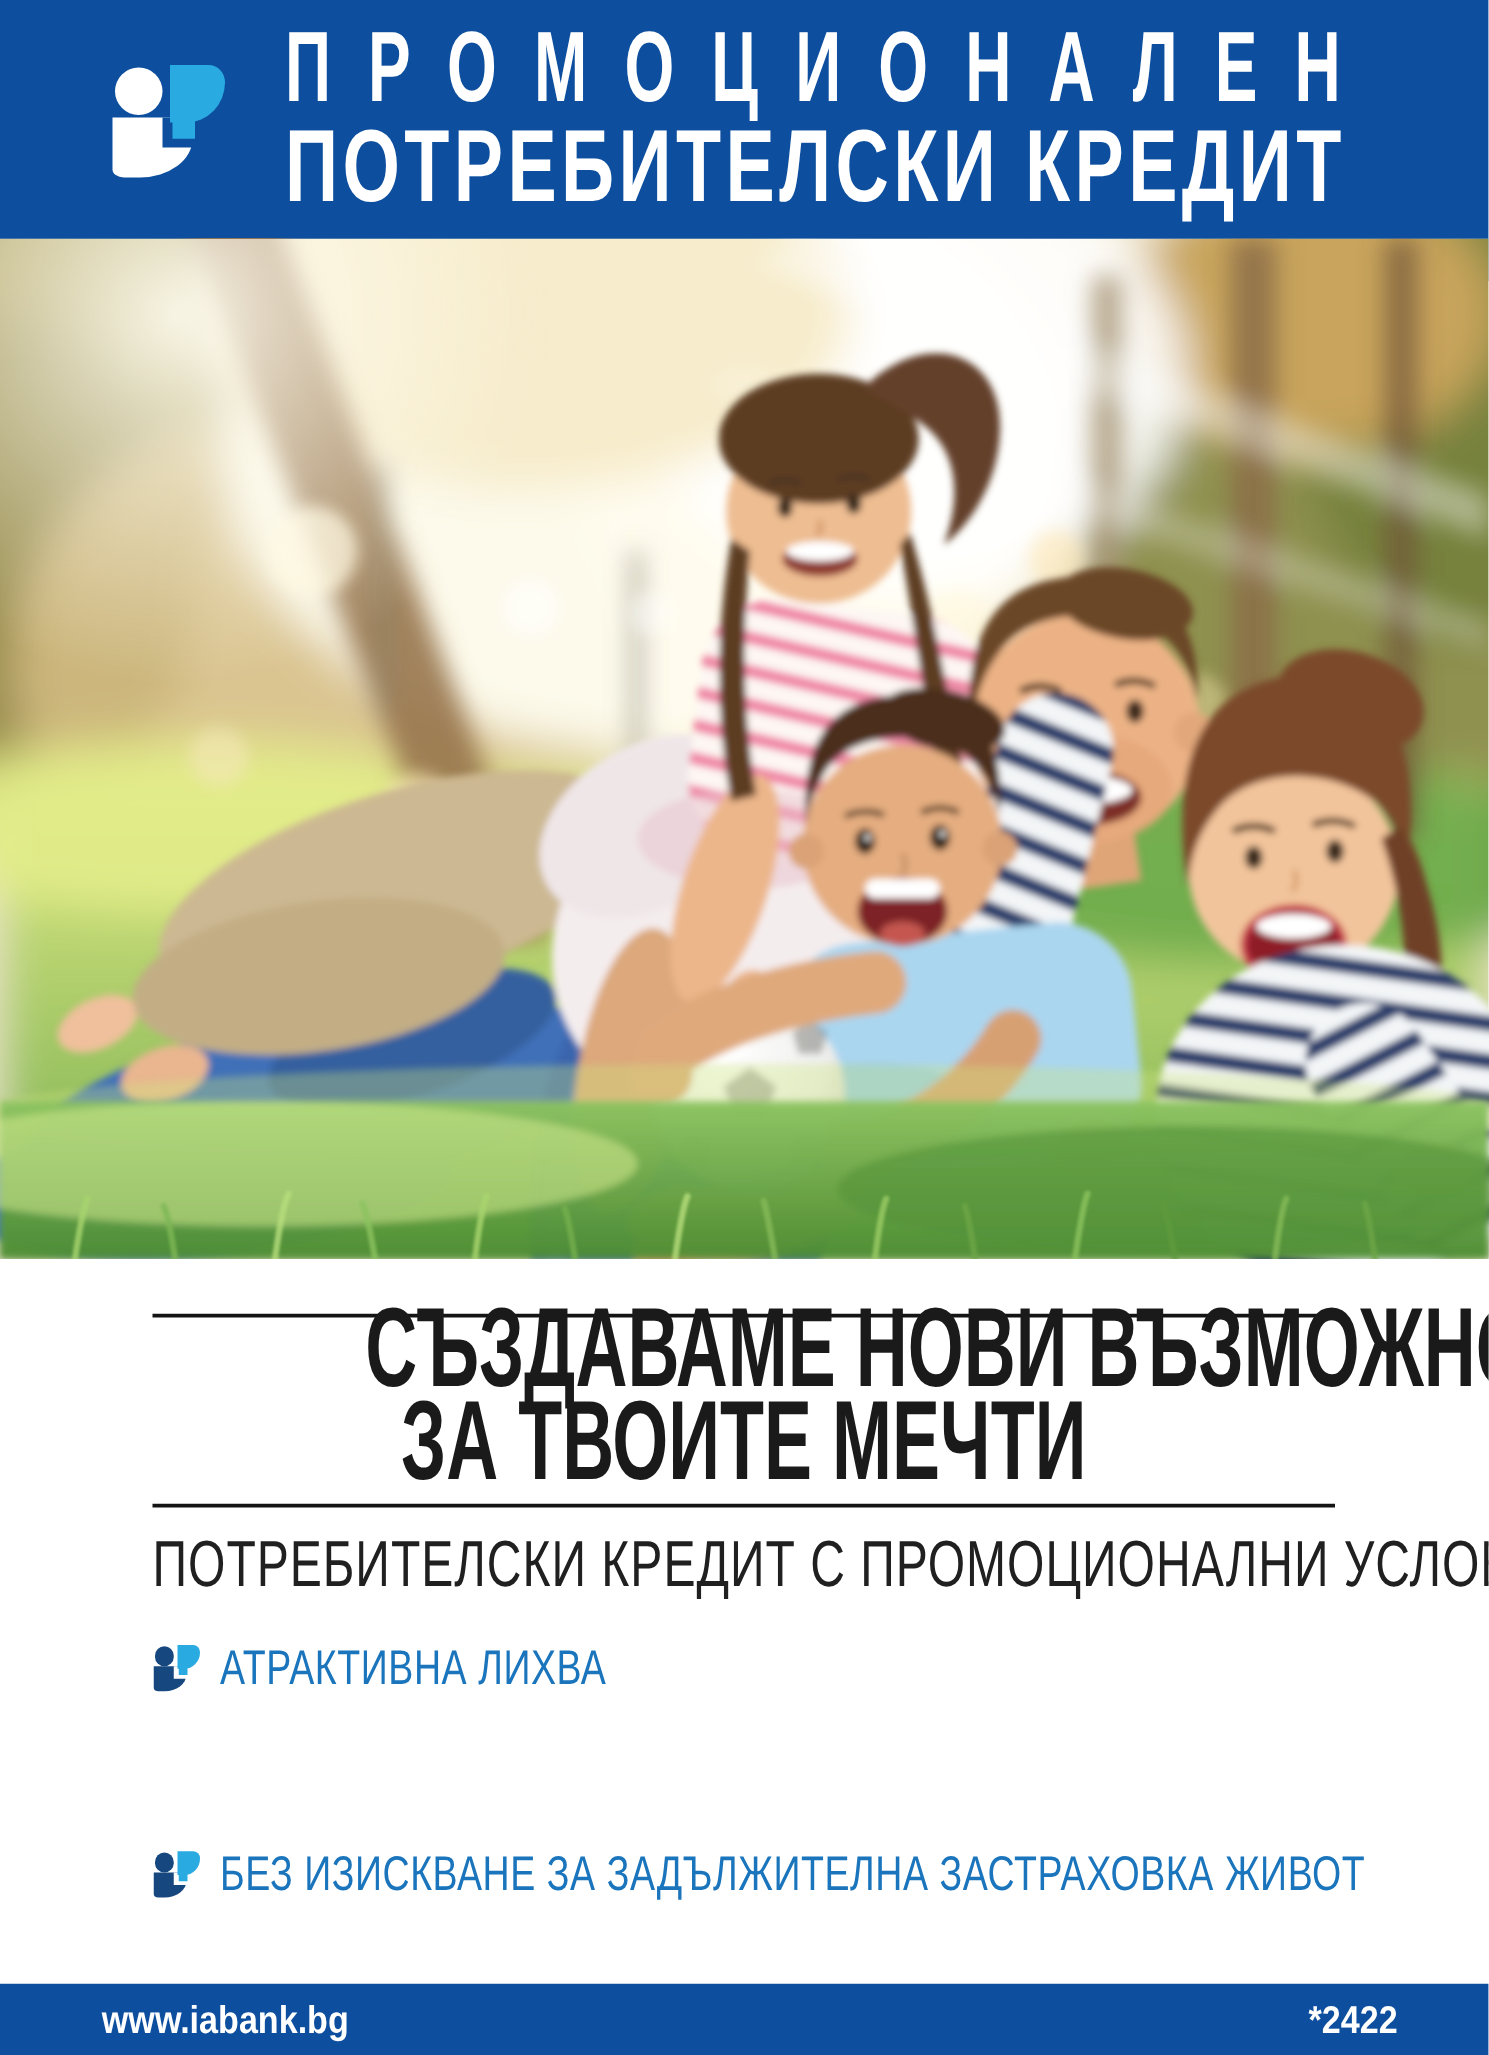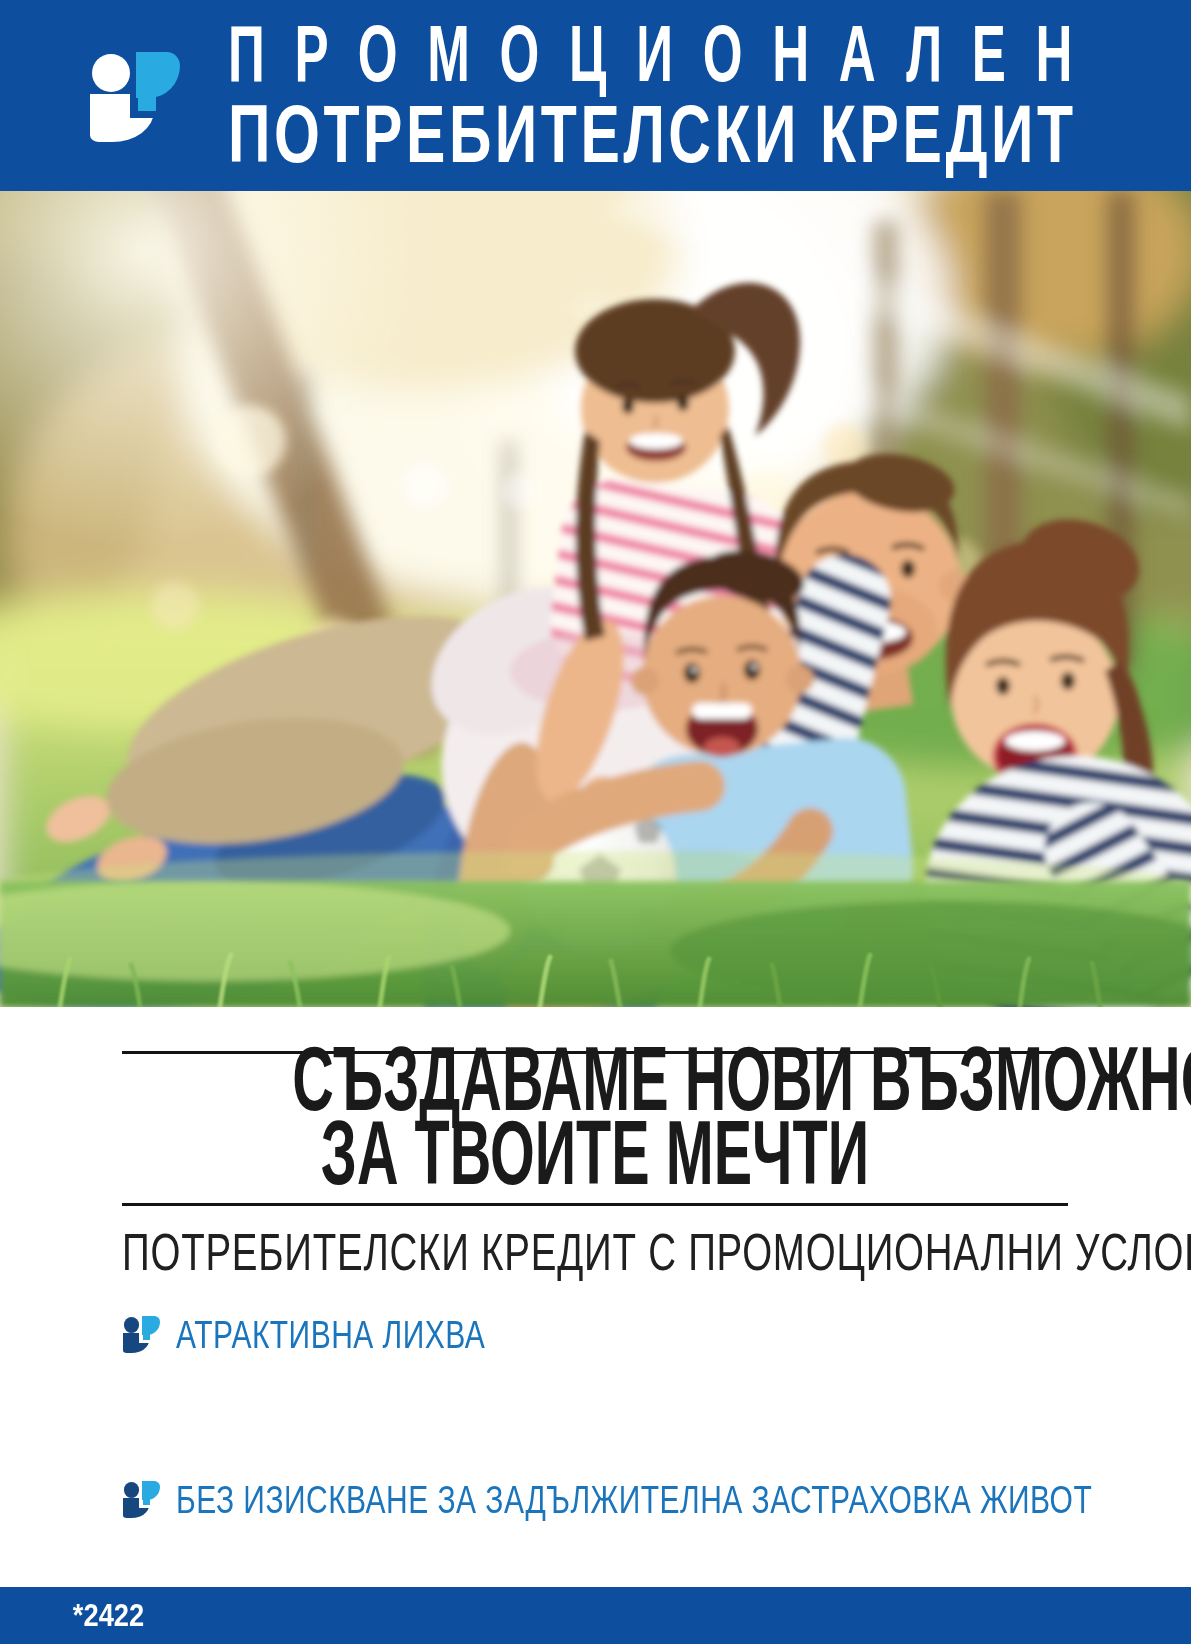--- a/index.html
+++ b/index.html
@@ -330,16 +330,17 @@
       <div class="lm-piece lm-quarter"></div>
       <div class="lm-piece lm-tab"></div>
       <div class="lm-piece lm-circle"></div>
     </div>
     <div class="benefit-label">
       <span>БЕЗ ИЗИСКВАНЕ ЗА ЗАДЪЛЖИТЕЛНА ЗАСТРАХОВКА ЖИВОТ</span>
     </div>
   </div>
 
   <div class="footer">
+    <div class="f-item f-left"><span>www.iabank.bg</span></div>
     <div class="f-item f-center"><span>*2422</span></div>
   </div>
 
 </div>
 
 </body></html>

